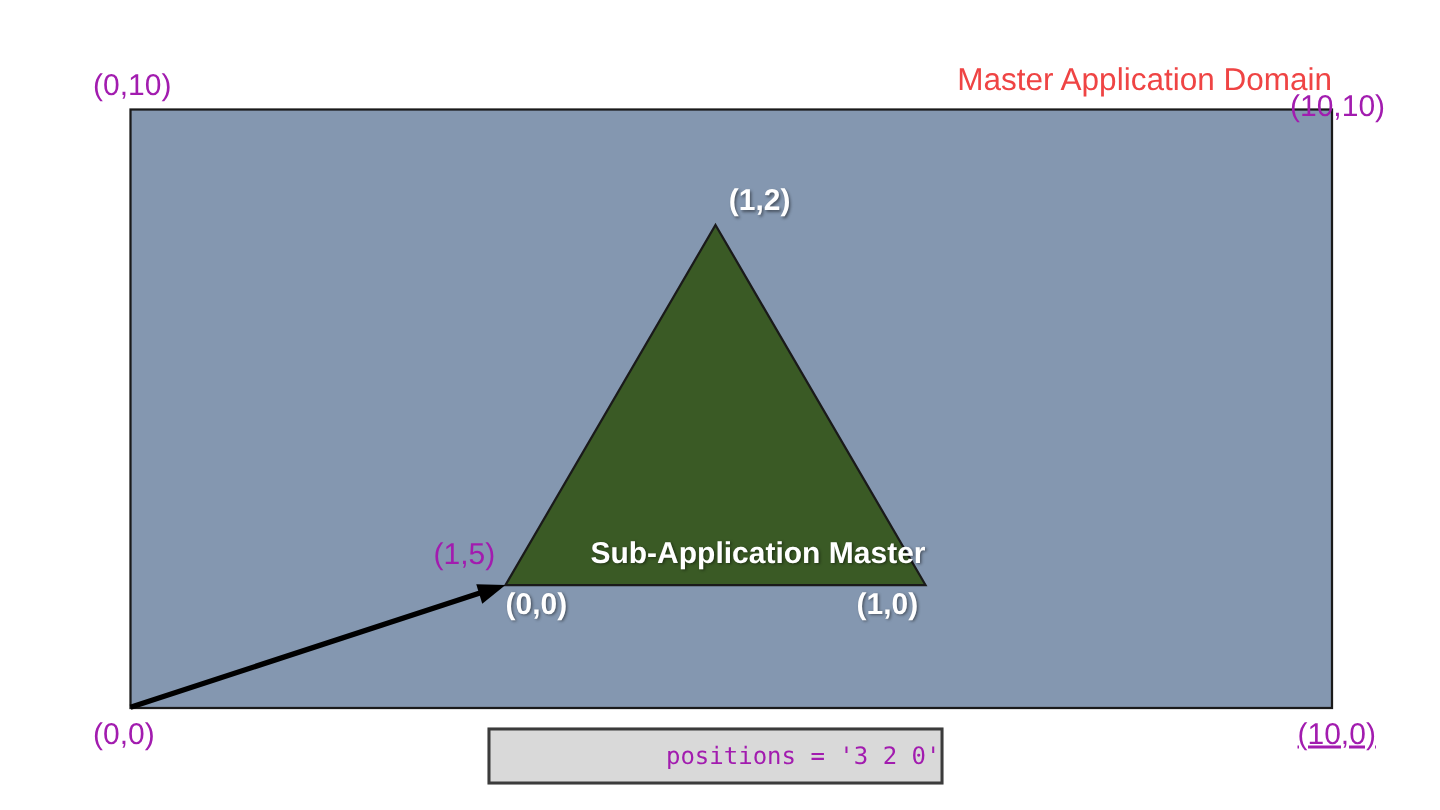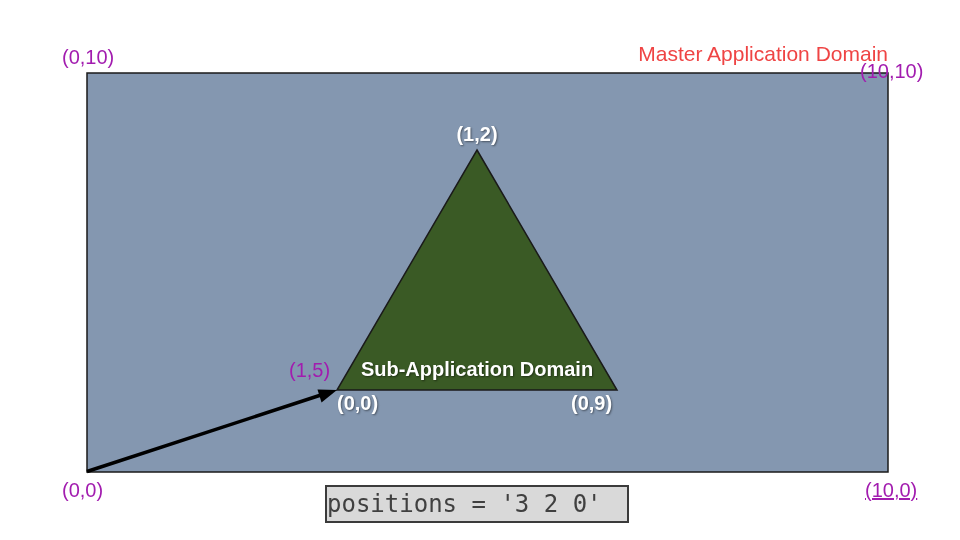--- a/index.html
+++ b/index.html
@@ -36,35 +36,35 @@
     position: absolute;
     left: 87px;
     top: 42px;
     width: 801px;
     text-align: right;
     font-size: 21px;
     color: #ef4444;
     white-space: nowrap;
   }
   .centered {
-    text-align: center;
+    text-align: right;
   }
   .code-box {
     position: absolute;
     left: 325px;
     top: 485px;
     width: 300px;
     height: 34px;
     background: #d9d9d9;
     border: 2px solid #3b3b3b;
     line-height: 34px;
-    text-align: left;
+    text-align: right;
     font-family: "DejaVu Sans Mono", monospace;
-    font-size: 24px;
-    color: #404040;
+    font-size: 16px;
+    color: #a21caf;
     white-space: nowrap;
   }
 </style>
 </head>
 <body>
 
 <div class="stage">
 
   <svg width="960" height="540" viewBox="0 0 960 540">
 
@@ -81,19 +81,19 @@
 
   <div class="label" style="left:62px; top:46px;">(0,10)</div>
   <div class="label" style="left:860px; top:60px;">(10,10)</div>
   <div class="label" style="left:62px; top:479px;">(0,0)</div>
   <div class="label" style="left:865px; top:479px;text-decoration:underline;">(10,0)</div>
 
   <div class="label" style="left:289px; top:359px;">(1,5)</div>
 
   <div class="label white centered" style="left:427px; top:123px; width:100px;">(1,2)</div>
   <div class="label white" style="left:337px; top:392px;">(0,0)</div>
-  <div class="label white" style="left:571px; top:392px;">(0,9)</div>
+  <div class="label white" style="left:571px; top:392px;">(1,0)</div>
 
-  <div class="label white centered" style="left:337px; top:358px; width:280px;">Sub-Application Domain</div>
+  <div class="label white centered" style="left:337px; top:358px; width:280px;">Sub-Application Master</div>
 
   <div class="code-box">positions = '3 2 0'</div>
 
 </div>
 
 </body></html>

